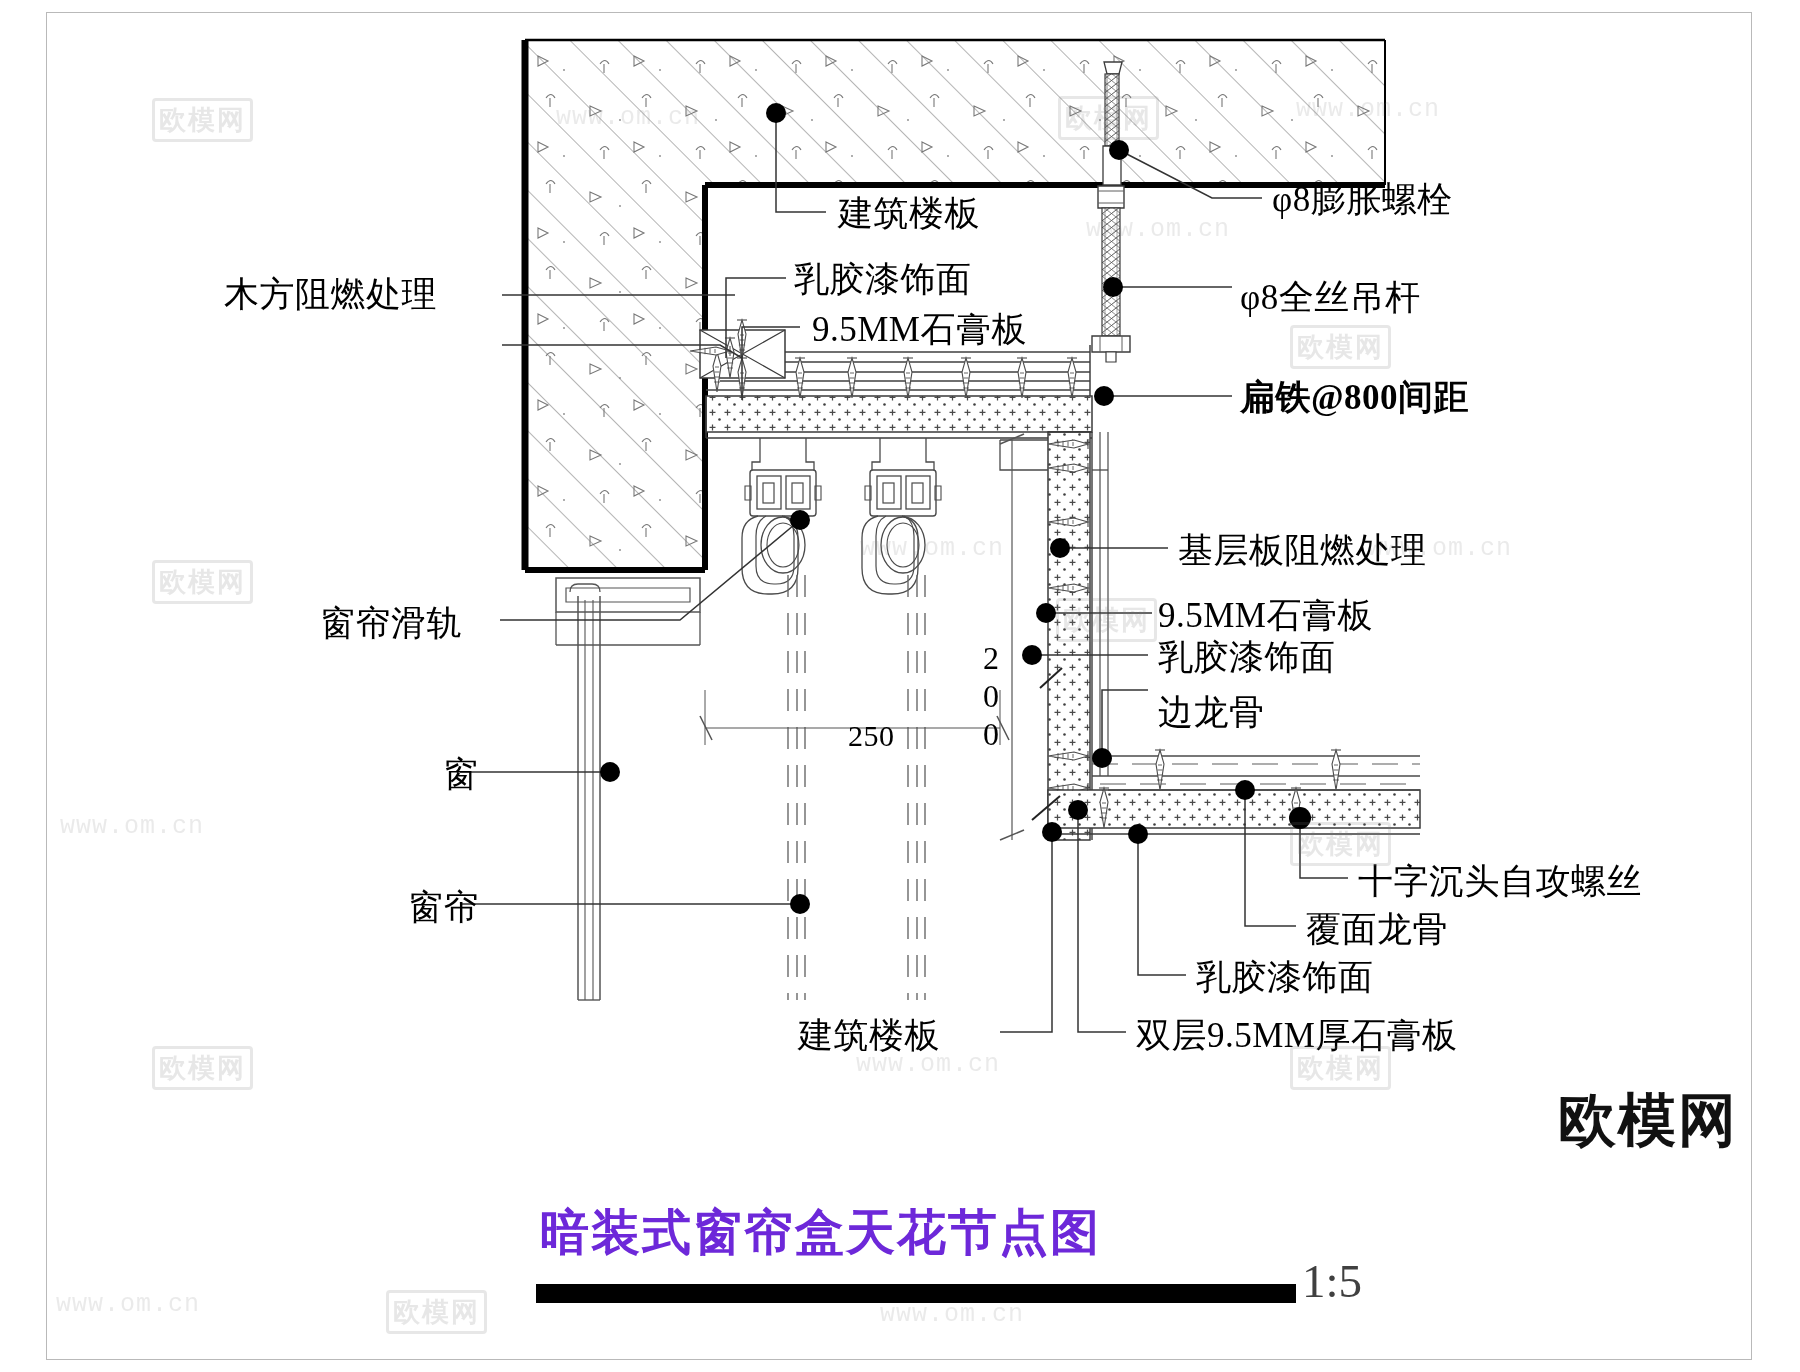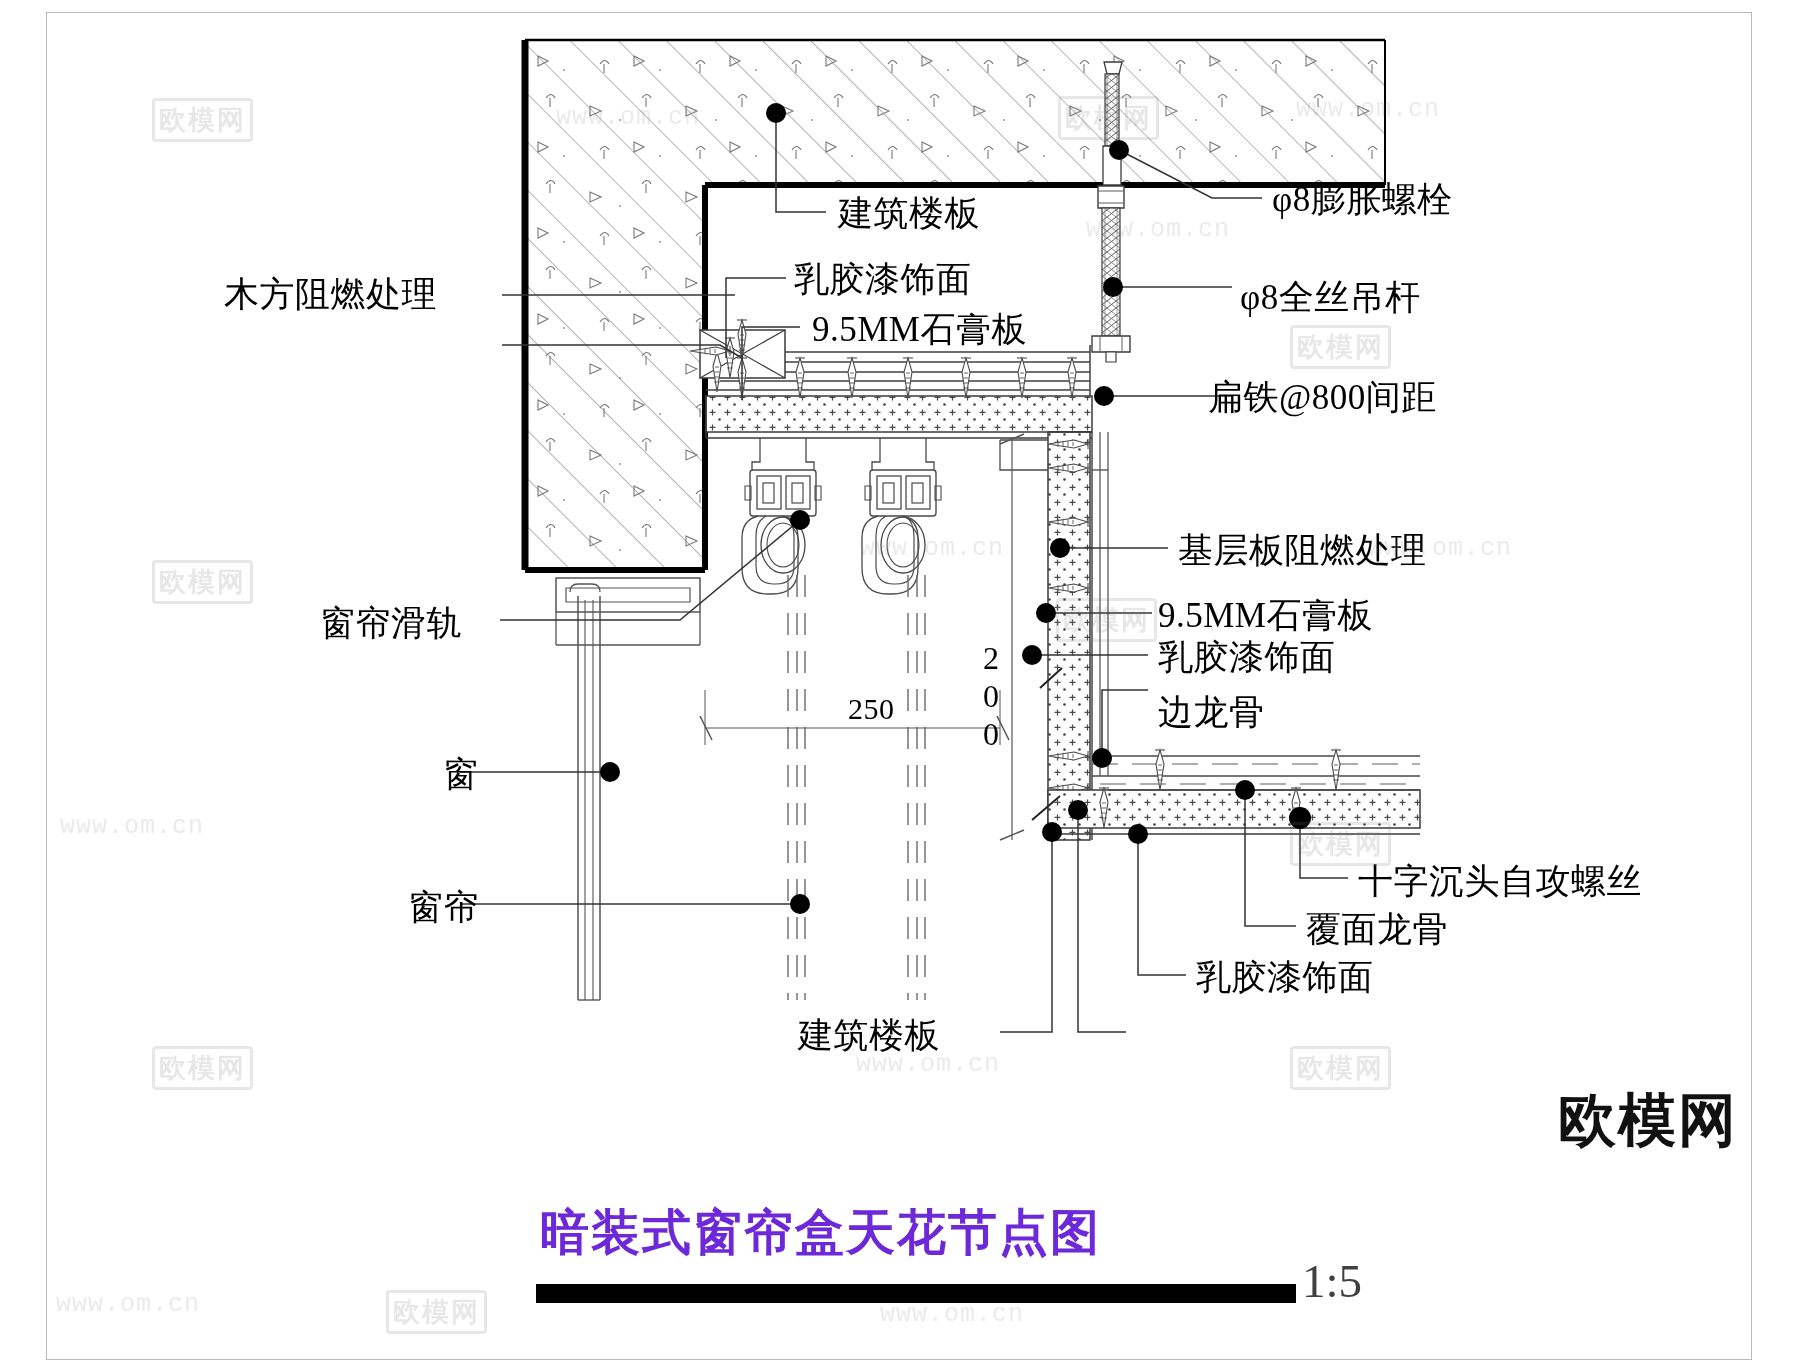--- a/index.html
+++ b/index.html
@@ -319,32 +319,33 @@
   <div class="lbl cn" style="left:320px;top:606px;">窗帘滑轨</div>
   <div class="lbl cn" style="left:443px;top:757px;">窗</div>
   <div class="lbl cn" style="left:408px;top:890px;">窗帘</div>
 
   <div class="lbl cn" style="left:838px;top:196px;">建筑楼板</div>
   <div class="lbl cn" style="left:794px;top:262px;">乳胶漆饰面</div>
   <div class="lbl cn" style="left:812px;top:312px;">9.5MM石膏板</div>
 
   <div class="lbl cn" style="left:1272px;top:182px;">φ8膨胀螺栓</div>
   <div class="lbl cn" style="left:1240px;top:280px;">φ8全丝吊杆</div>
-  <div class="lbl cn" style="left:1208px;top:380px;">扁铁@800间距</div>
+  <div class="lbl cn" style="left:1240px;top:380px;font-weight:bold;">扁铁@800间距</div>
   <div class="lbl cn" style="left:1178px;top:533px;">基层板阻燃处理</div>
   <div class="lbl cn" style="left:1158px;top:598px;">9.5MM石膏板</div>
   <div class="lbl cn" style="left:1158px;top:640px;">乳胶漆饰面</div>
   <div class="lbl cn" style="left:1158px;top:695px;">边龙骨</div>
   <div class="lbl cn" style="left:1358px;top:864px;">十字沉头自攻螺丝</div>
   <div class="lbl cn" style="left:1306px;top:912px;">覆面龙骨</div>
   <div class="lbl cn" style="left:1196px;top:960px;">乳胶漆饰面</div>
+  <div class="lbl cn" style="left:1136px;top:1018px;">双层9.5MM厚石膏板</div>
 
   <div class="lbl cn" style="left:798px;top:1018px;">建筑楼板</div>
 
-  <div class="lbl dim" style="left:848px;top:692px;">250</div>
+  <div class="lbl dim" style="left:848px;top:719px;">250</div>
   <div class="vert" style="left:972px;top:640px;">200</div>
 
   <div class="title" style="left:540px;top:1200px;">暗装式窗帘盒天花节点图</div>
   <div class="titlebar" style="left:536px;top:1284px;width:760px;height:19px;"></div>
   <div class="scale" style="left:1302px;top:1254px;">1:5</div>
 
   <div class="logo">欧模网</div>
 
   <div class="wm" style="left:556px;top:103px;">www.om.cn</div>
   <div class="wm" style="left:1296px;top:95px;">www.om.cn</div>

